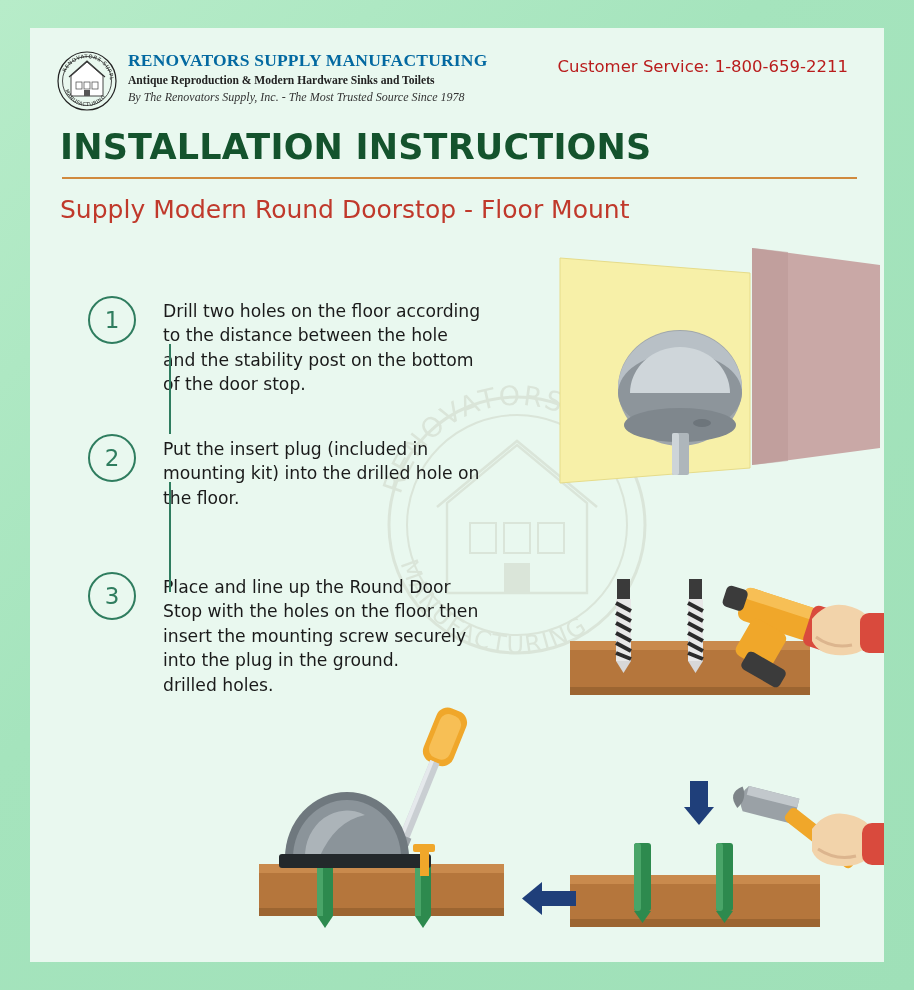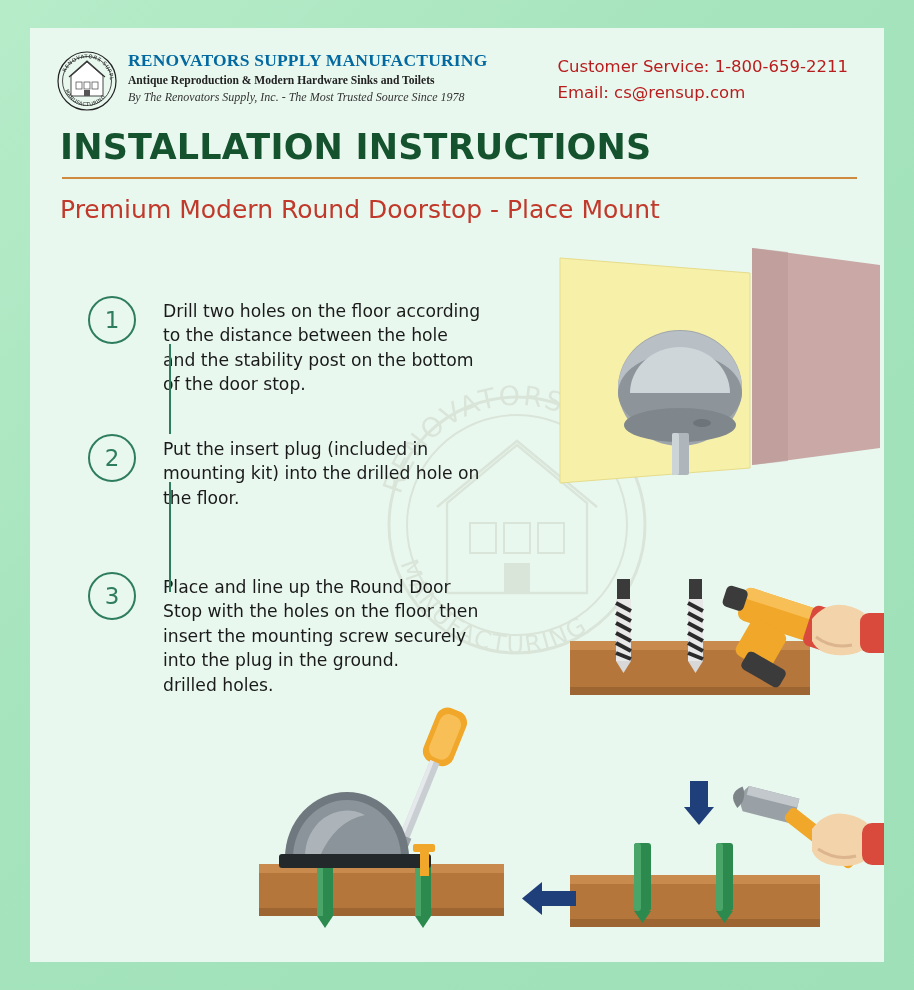--- a/index.html
+++ b/index.html
@@ -207,28 +207,27 @@
           </svg>
         </div>
         <div class="brand-text">
           <div class="brand-name">RENOVATORS SUPPLY MANUFACTURING</div>
           <div class="brand-sub1">Antique Reproduction &amp; Modern Hardware Sinks and Toilets</div>
           <div class="brand-sub2">By The Renovators Supply, Inc. - The Most Trusted Source Since 1978</div>
         </div>
       </div>
       <div class="contact">
         <div>Customer Service: 1-800-659-2211</div>
-        <div>Email: cs@rensup.com</div>
       </div>
     </div>
 
     <div class="title-wrap">
       <div class="main-title">INSTALLATION INSTRUCTIONS</div>
       <div class="title-rule"></div>
-      <div class="sub-title">Premium Modern Round Doorstop - Place Mount</div>
+      <div class="sub-title">Supply Modern Round Doorstop - Floor Mount</div>
     </div>
 
     <div class="watermark">
       <svg viewBox="0 0 285 285" width="285" height="285">
         <circle cx="142" cy="142" r="128" fill="none" stroke="#7a6a4a" stroke-width="3"></circle>
         <circle cx="142" cy="142" r="110" fill="none" stroke="#7a6a4a" stroke-width="2"></circle>
         <path d="M142 62 L212 120 L212 210 L72 210 L72 120 Z" fill="none" stroke="#7a6a4a" stroke-width="2.4"></path>
         <path d="M62 124 L142 58 L222 124" fill="none" stroke="#7a6a4a" stroke-width="2.6"></path>
         <rect x="95" y="140" width="26" height="30" fill="none" stroke="#7a6a4a" stroke-width="2"></rect>
         <rect x="129" y="140" width="26" height="30" fill="none" stroke="#7a6a4a" stroke-width="2"></rect>

